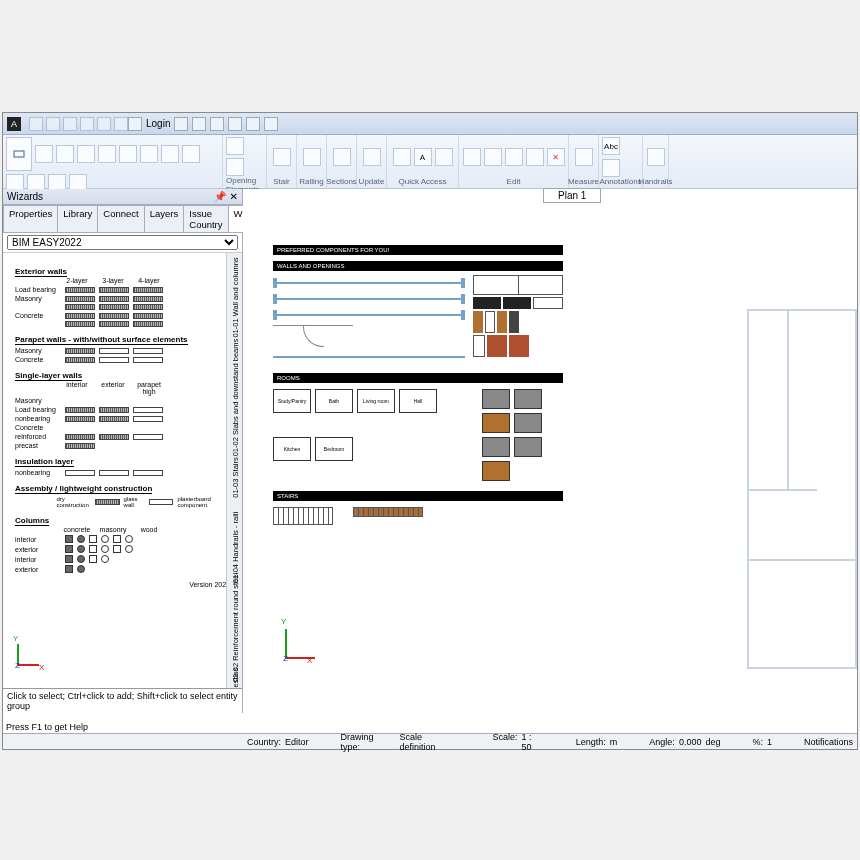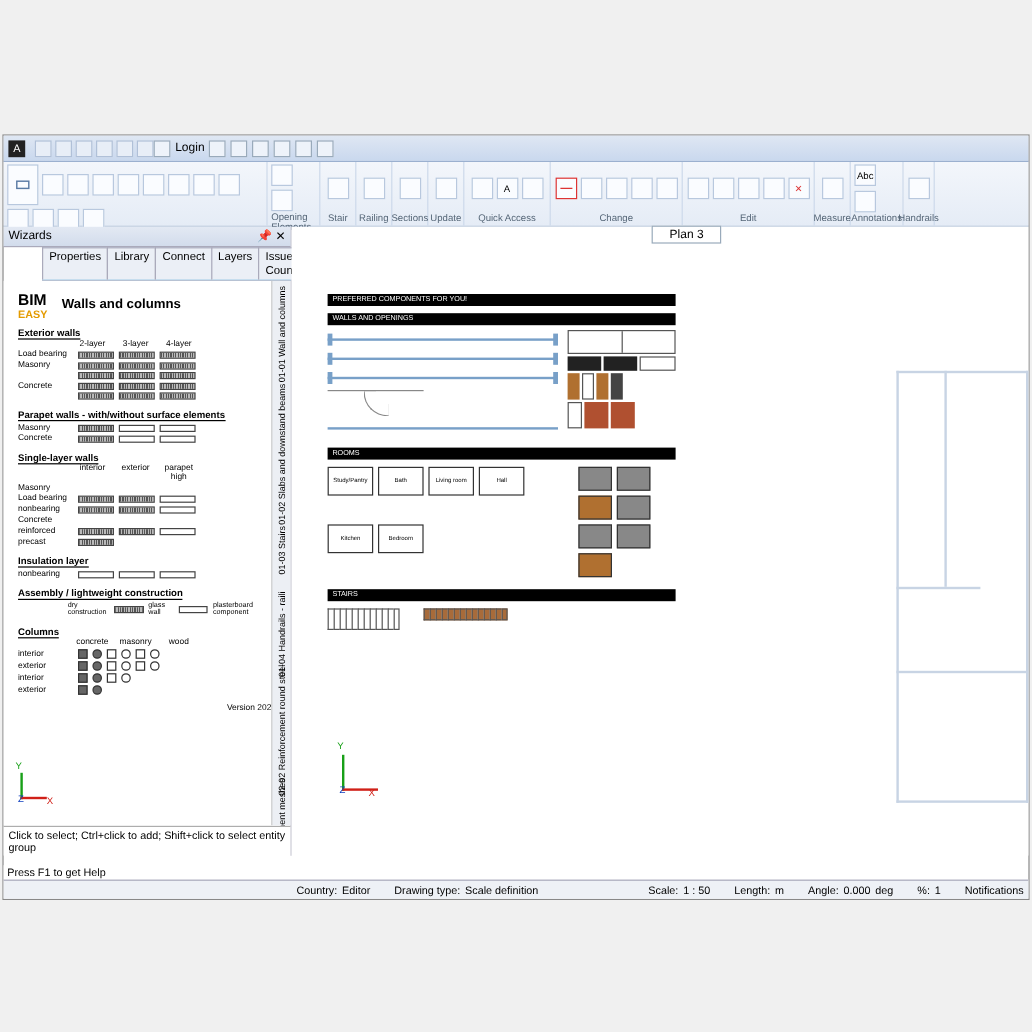--- a/index.html
+++ b/index.html
@@ -17,21 +17,21 @@
 .menubar div.active { background: #d4e2f4; }
 .ribbon { height: 54px; background: linear-gradient(#f3f6fb,#e5ecf6); border-bottom: 1px solid #b7c6db; display: flex; font-size: 8px; }
 .ribbon .group { border-right: 1px solid #cdd9ea; display: flex; flex-direction: column; align-items: center; padding: 2px 3px; }
 .ribbon .icons { display: flex; gap: 3px; flex-wrap: wrap; max-width: 100%; flex: 1; align-items: center; }
 .ribbon .icons span { width: 18px; height: 18px; background: #fafcff; border: 1px solid #b8c8de; display: inline-flex; align-items: center; justify-content: center; }
 .ribbon .icons span.big { width: 26px; height: 34px; }
 .ribbon .label { font-size: 8px; color: #567; }
 .work { display: flex; height: calc(100% - 112px); }
 .sidepanel { width: 240px; border-right: 1px solid #aab; display: flex; flex-direction: column; }
 .panel-title { background: linear-gradient(#e3e9f3,#d2dcec); font-size: 10px; padding: 2px 4px; border-bottom: 1px solid #aab; display: flex; justify-content: space-between; }
-.tabs { display: flex; font-size: 9.5px; border-bottom: 1px solid #aab; background: #7dd3fc; margin-left: 32px; }
+.tabs { display: flex; font-size: 9.5px; border-bottom: 1px solid #aab; background: #b91c1c; }
 .tabs div { padding: 2px 5px; border: 1px solid #aab; border-bottom: none; margin-right: -1px; background: #ebeff6; cursor: default; }
 .tabs div.active { background: #fff; }
 .dropdown-row { display: flex; font-size: 10px; padding: 2px 4px; border-bottom: 1px solid #ccc; }
 .dropdown-row select { font-size: 10px; flex: 1; }
 .wizard-body { flex: 1; background: #fff; font-size: 8px; padding: 8px 12px; overflow: hidden; position: relative; }
 .wizard-body h3 { font-size: 11px; margin: 6px 0; font-weight: 600; }
 .wizard-body .brand { font-size: 13px; font-weight: 700; }
 .wizard-body .brand small { color: #e49b00; font-size: 9px; display: block; font-weight: 600; }
 .wizard-body .section-title { font-weight: 600; margin-top: 6px; font-size: 8px; border-bottom: 1px solid #000; display: inline-block; }
 .swatch-row { display: flex; gap: 4px; margin: 2px 0; align-items: center; }
@@ -68,21 +68,21 @@
 .plan-lines div { position: absolute; background: #c8d4e4; }
 .axis-gadget { position: absolute; display:flex; align-items:flex-end; }
 .axis-gadget.small { left: 10px; bottom: 18px; }
 .axis-gadget.big { left: 38px; bottom: 50px; }
 .ax { position: relative; width: 30px; height: 30px; }
 .ax .y { position: absolute; left: 4px; bottom: 4px; width: 2px; height: 22px; background: #18a018; }
 .ax .x { position: absolute; left: 4px; bottom: 4px; width: 22px; height: 2px; background: #d02018; }
 .ax .z { position: absolute; left: 2px; bottom: 0; color: #1040c0; font-size: 8px; }
 .ax .xl { position: absolute; left: 26px; bottom: -2px; color: #d02018; font-size: 8px; }
 .ax .yl { position: absolute; left: 0; top: -6px; color: #18a018; font-size: 8px; }
-.statusbar { position: absolute; bottom: 0; left: 0; right: 0; height: 16px; background: #eef1f6; border-top: 1px solid #aab; font-size: 9px; display: flex; align-items: center; padding: 0 4px; gap: 20px; }
+.statusbar { position: absolute; bottom: 0; left: 0; right: 0; height: 16px; background: #eef1f6; border-top: 1px solid #aab; font-size: 9px; display: flex; align-items: center; padding: 0 4px; gap: 32px; }
 .statusbar .seg { display: flex; gap: 4px; }
 .helpbar { position: absolute; bottom: 16px; left: 0; width: 200px; font-size: 9px; background: #fff; padding: 1px 3px; }
 svg.tiny { width: 12px; height: 12px; stroke: #5a7ba5; fill: none; stroke-width: 1.2; }
 </style>
 </head>
 <body>
 
 <div class="outer">
 
   <div class="titlebar">
@@ -165,34 +165,20 @@
     <div class="group" style="width:72px">
         <div class="icons">
           <span></span>
           <span>A</span>
           <span></span>
         </div>
         <div class="label">Quick Access</div>
       </div>
     <div class="group" style="width:110px">
         <div class="icons">
-      <span style="border-color:#d33">
-            <svg class="tiny" viewBox="0 0 12 12" style="stroke:#d33">
-              <path d="M1 6 L11 6"></path>
-            </svg>
-          </span>
-      <span></span>
-          <span></span>
-      <span></span>
-          <span></span>
-    </div>
-        <div class="label">Change</div>
-      </div>
-    <div class="group" style="width:110px">
-        <div class="icons">
       <span></span>
           <span></span>
       <span></span>
           <span></span>
       <span style="color:#d33">✕</span>
     </div>
         <div class="label">Edit</div>
       </div>
     <div class="group" style="width:30px">
         <div class="icons">
@@ -224,25 +210,24 @@
       </div>
       <div class="tabs">
         <div>Properties</div>
         <div>Library</div>
         <div>Connect</div>
         <div>Layers</div>
         <div>Issue Country</div>
         <div class="active">Wizards</div>
         <div>Objects</div>
       </div>
+      <div class="dropdown-row">
+        <select><option>BIM EASY2022</option></select>
+      </div>
       <div class="wizard-body">
-        <div style="display:flex;gap:12px;align-items:flex-start">
-          <div class="brand"><span>BIM</span><small>EASY</small></div>
-          <h3>Walls and columns</h3>
-        </div>
 
         <div class="section-title">Exterior walls</div>
         <div class="colhdr">
             <span>2-layer</span>
             <span>3-layer</span>
             <span>4-layer</span>
           </div>
         <div class="swatch-row">
             <div class="lbl">Load bearing</div>
             <div class="swatch"></div>
@@ -396,21 +381,21 @@
               <span class="yl">Y</span>
               <span class="xl">X</span>
               <span class="z">Z</span>
             </div>
         </div>
       </div>
       <div class="hint">Click to select; Ctrl+click to add; Shift+click to select entity group</div>
     </div>
 
     <div class="canvas">
-      <div class="plan-tab">Plan 3</div>
+      <div class="plan-tab">Plan 1</div>
 
       <div class="drawing">
         <div class="blackbar">PREFERRED COMPONENTS FOR YOU!</div>
         <div class="blackbar">WALLS AND OPENINGS</div>
         <div style="display:flex;gap:8px">
           <div style="flex:1">
             <div class="wall-sample">
                 <div class="line"></div>
                 <div class="cap" style="left:0"></div>
                 <div class="cap" style="right:0"></div>

